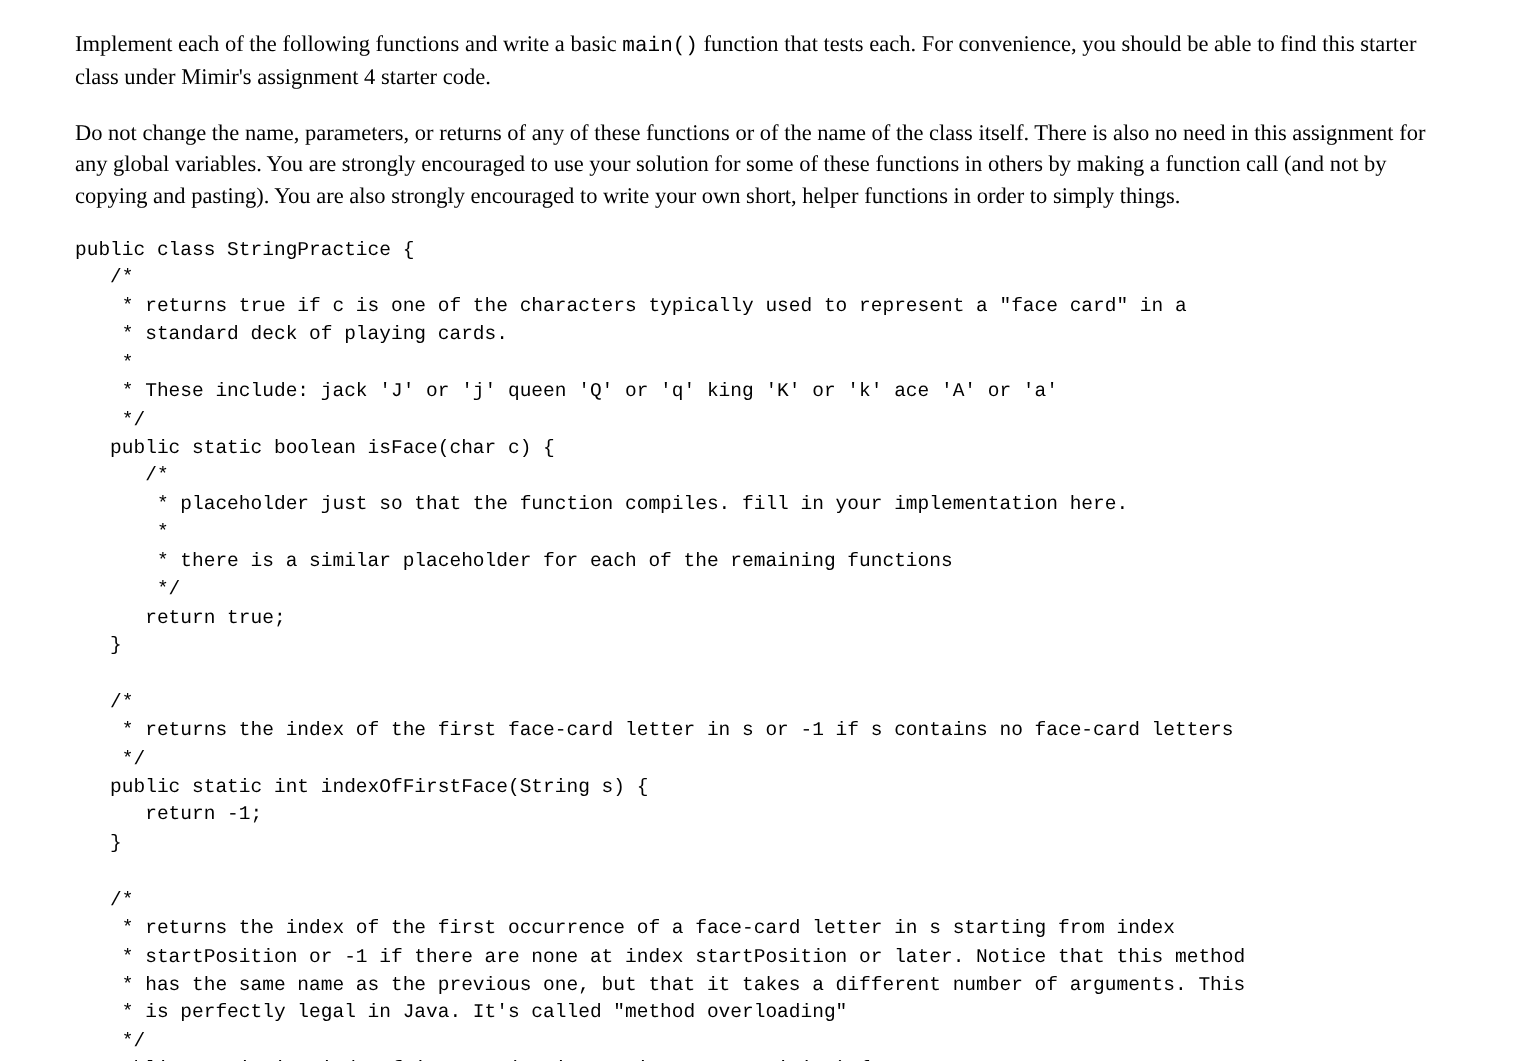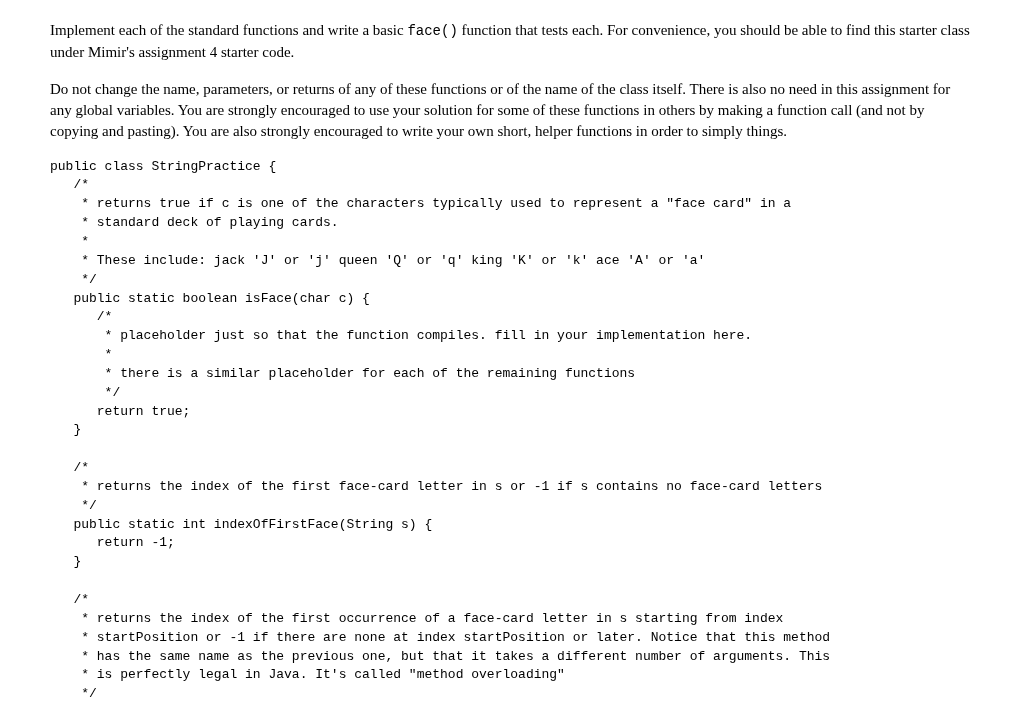--- a/index.html
+++ b/index.html
@@ -24,21 +24,21 @@
     line-height: 1.45;
     white-space: pre;
     margin: 0;
     padding: 0;
   }
 </style>
 </head>
 <body>
 
 <div class="paragraph">
-  <span>Implement each of the standard functions and write a basic </span><span class="mono-inline">face()</span><span> function that tests each. For convenience, you should be able to find this starter class under Mimir's assignment 4 starter code.</span>
+  <span>Implement each of the following functions and write a basic </span><span class="mono-inline">main()</span><span> function that tests each. For convenience, you should be able to find this starter class under Mimir's assignment 4 starter code.</span>
 </div>
 
 <div class="paragraph">Do not change the name, parameters, or returns of any of these functions or of the name of the class itself. There is also no need in this assignment for any global variables. You are strongly encouraged to use your solution for some of these functions in others by making a function call (and not by copying and pasting). You are also strongly encouraged to write your own short, helper functions in order to simply things.</div>
 
 <pre class="code-block">public class StringPractice {
    /*
     * returns true if c is one of the characters typically used to represent a "face card" in a
     * standard deck of playing cards.
     *
     * These include: jack 'J' or 'j' queen 'Q' or 'q' king 'K' or 'k' ace 'A' or 'a'

